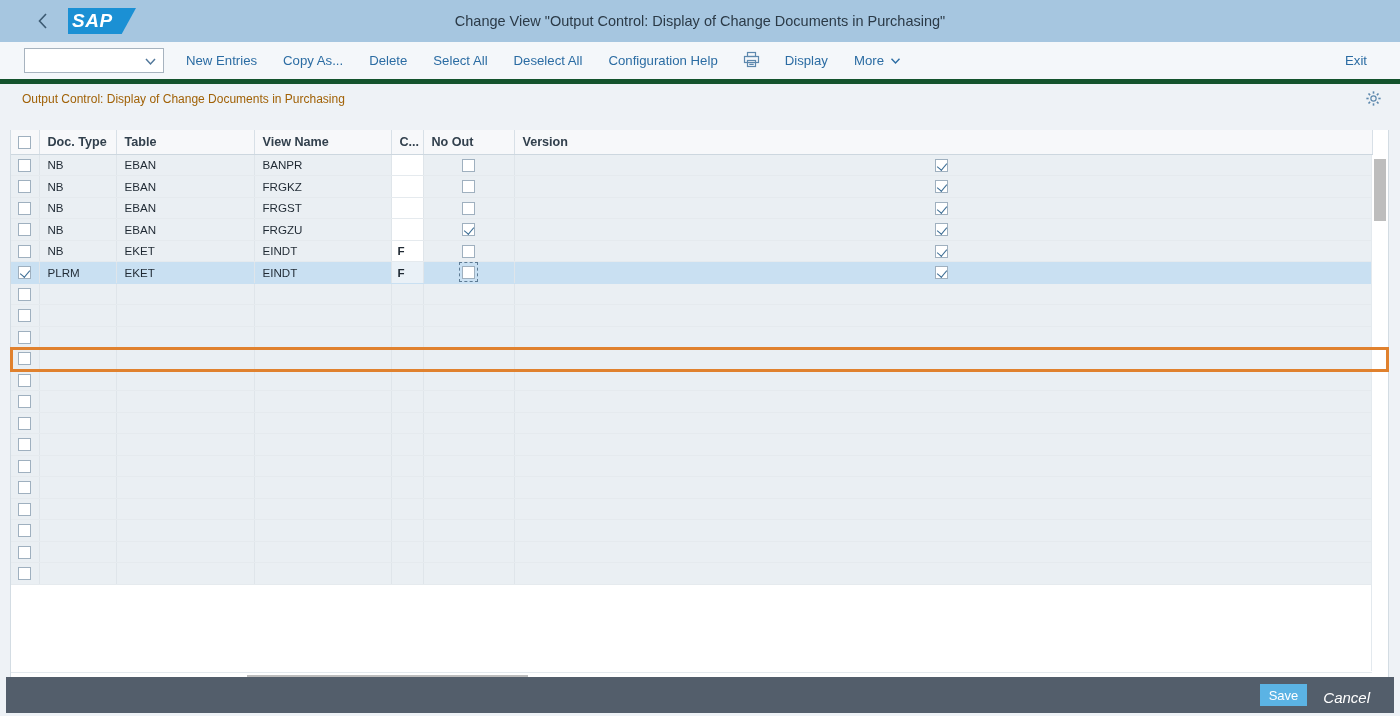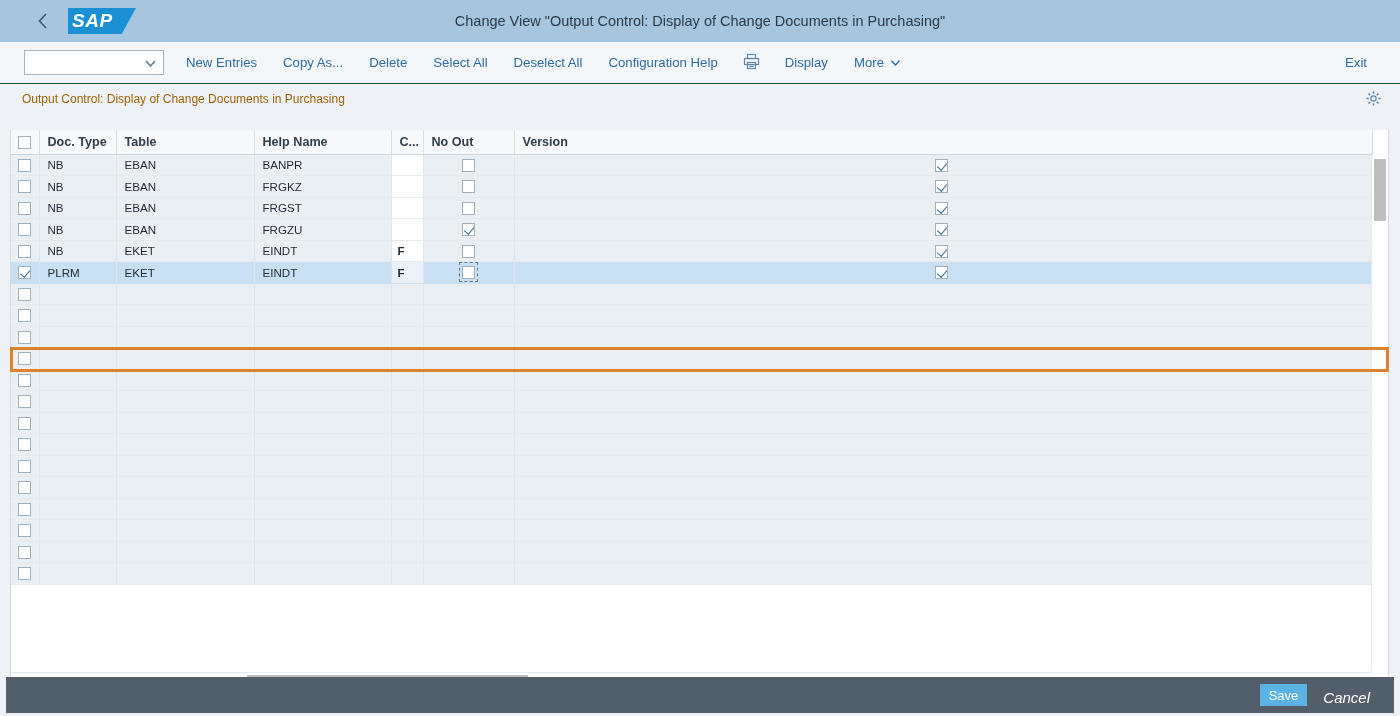--- a/index.html
+++ b/index.html
@@ -55,21 +55,21 @@
     display: flex; align-items: center; justify-content: center;
     font-size: 14.5px; color: #2b3a47;
     pointer-events: none;
   }
 
   
   .toolbar {
     position: absolute; top: 42px; left: 0;
     width: 1400px; height: 42px;
     background: #f4f7fa;
-    border-bottom: 1px solid #14532d;
+    border-bottom: 5px solid #14532d;
     display: flex; align-items: center;
   }
   .tb-select {
     margin-left: 24px;
     width: 140px; height: 25px;
     background: #ffffff;
     border: 1px solid #a7b3bf;
     display: flex; align-items: center; justify-content: flex-end;
     padding-right: 6px;
     cursor: pointer;
@@ -383,21 +383,21 @@
             <col class="c-noout">
             <col class="c-ver">
         </colgroup>
         <thead>
           <tr>
             <th class="sel-th">
               <span class="cb"></span>
             </th>
             <th>Doc. Type</th>
             <th>Table</th>
-            <th>Help Name</th>
+            <th>View Name</th>
             <th>C...</th>
             <th>No Out</th>
             <th>Version</th>
           </tr>
         </thead>
         <tbody id="tbody">
             <tr>
               <td class="sel-td"><span class="cb"></span></td>
               <td>NB</td>
               <td>EBAN</td>

